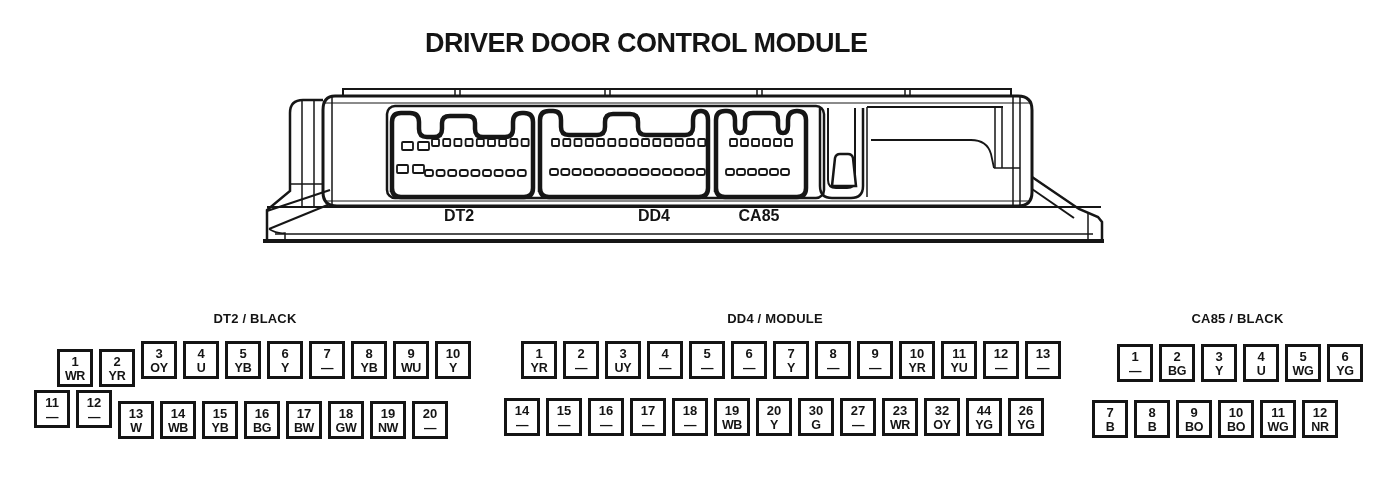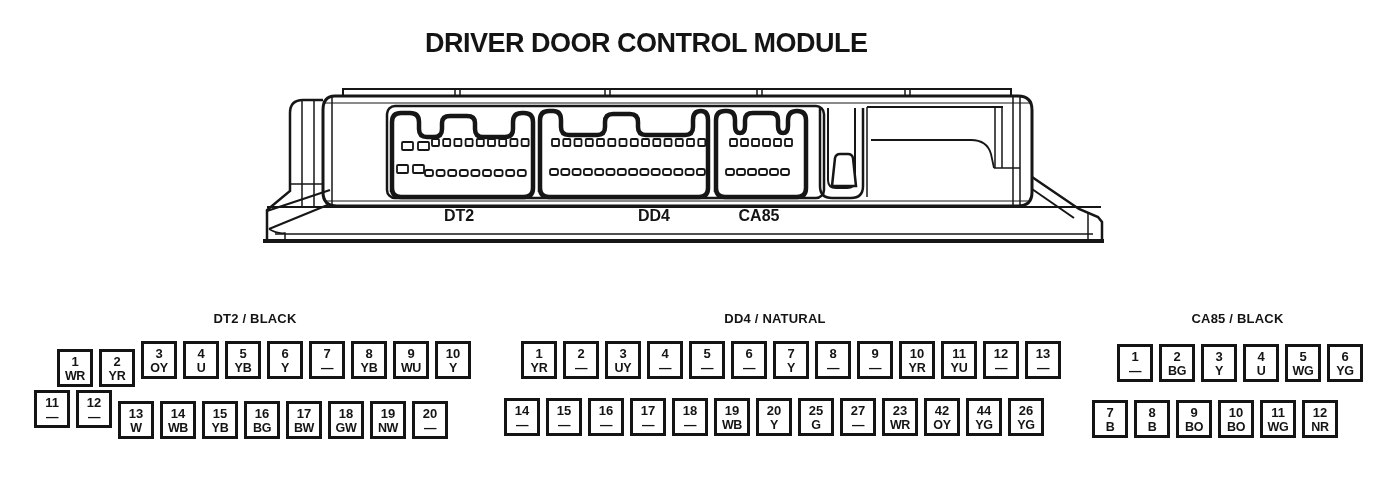--- a/index.html
+++ b/index.html
@@ -272,21 +272,21 @@
     <div class="pin">
       <div class="pn">19</div>
       <div class="pc">NW</div>
     </div>
     <div class="pin">
       <div class="pn">20</div>
       <div class="pc">—</div>
     </div>
   </div>
 
-<div class="conn-h" id="dd4-h">DD4 / NATURAL</div>
+<div class="conn-h" id="dd4-h">DD4 / MODULE</div>
 <div class="row" id="dd4-r1">
     <div class="pin">
       <div class="pn">1</div>
       <div class="pc">YR</div>
     </div>
     <div class="pin">
       <div class="pn">2</div>
       <div class="pc">—</div>
     </div>
     <div class="pin">
@@ -357,33 +357,33 @@
     </div>
     <div class="pin">
       <div class="pn">19</div>
       <div class="pc">WB</div>
     </div>
     <div class="pin">
       <div class="pn">20</div>
       <div class="pc">Y</div>
     </div>
     <div class="pin">
-      <div class="pn">25</div>
+      <div class="pn">30</div>
       <div class="pc">G</div>
     </div>
     <div class="pin">
       <div class="pn">27</div>
       <div class="pc">—</div>
     </div>
     <div class="pin">
       <div class="pn">23</div>
       <div class="pc">WR</div>
     </div>
     <div class="pin">
-      <div class="pn">42</div>
+      <div class="pn">32</div>
       <div class="pc">OY</div>
     </div>
     <div class="pin">
       <div class="pn">44</div>
       <div class="pc">YG</div>
     </div>
     <div class="pin">
       <div class="pn">26</div>
       <div class="pc">YG</div>
     </div>

